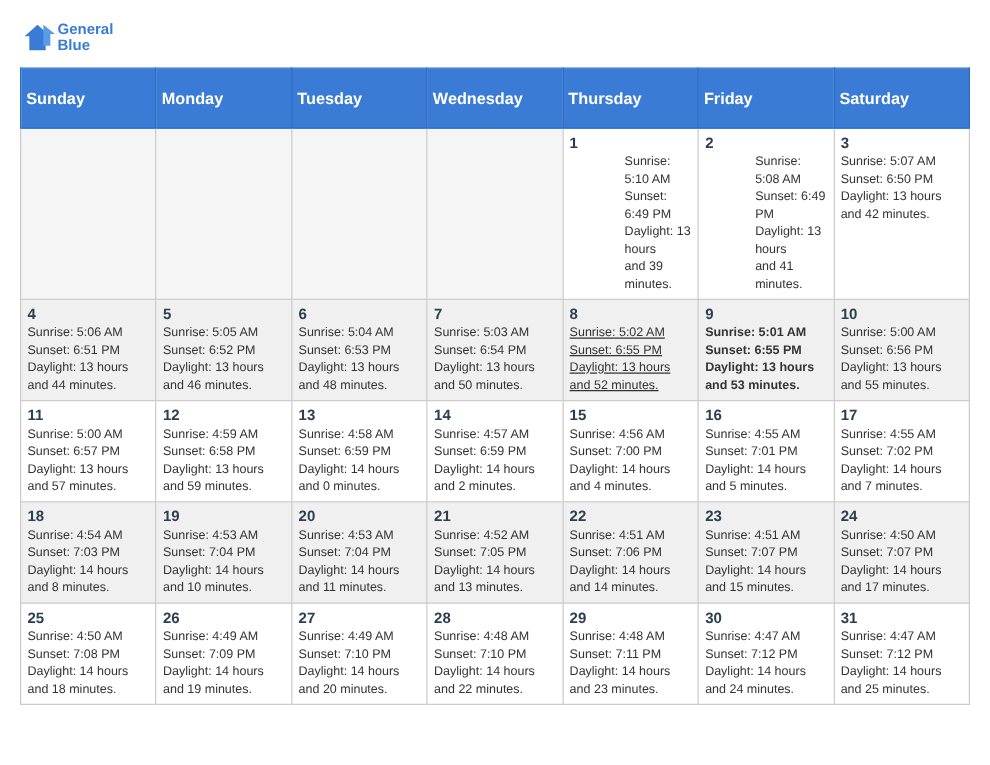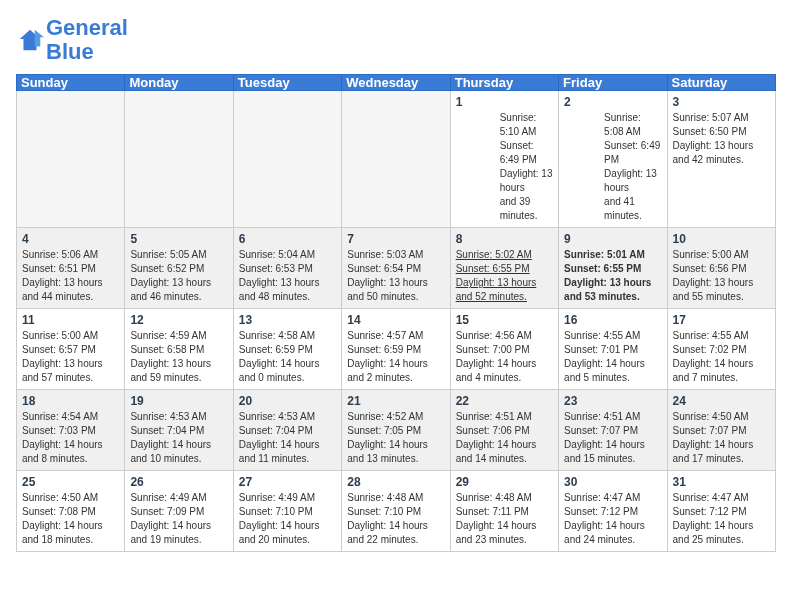--- a/index.html
+++ b/index.html
@@ -14,21 +14,21 @@
       display: flex;
       justify-content: space-between;
       align-items: flex-start;
       margin-bottom: 10px;
     }
     .logo {
       display: flex;
       align-items: center;
     }
     .logo-text {
-      font-size: 22px;
+      font-size: 12px;
       font-weight: bold;
       color: #2c3e50;
       line-height: 1.1;
     }
     .logo-text span {
       color: #3a7bd5;
     }
     .logo-icon {
       width: 28px;
       height: 28px;
@@ -48,21 +48,21 @@
     }
     .calendar {
       width: 100%;
       border-collapse: collapse;
     }
     .calendar th {
       background-color: #3a7bd5;
       color: #fff;
       font-size: 13px;
       font-weight: bold;
-      padding: 0 4px;
+      padding: 16px 4px;
       text-align: left;
       border: 1px solid #2a6bc5;
     }
     .calendar td {
       vertical-align: top;
       border: 1px solid #ccc;
       padding: 4px 5px;
       width: 108px;
       min-height: 85px;
       background: #fff;

